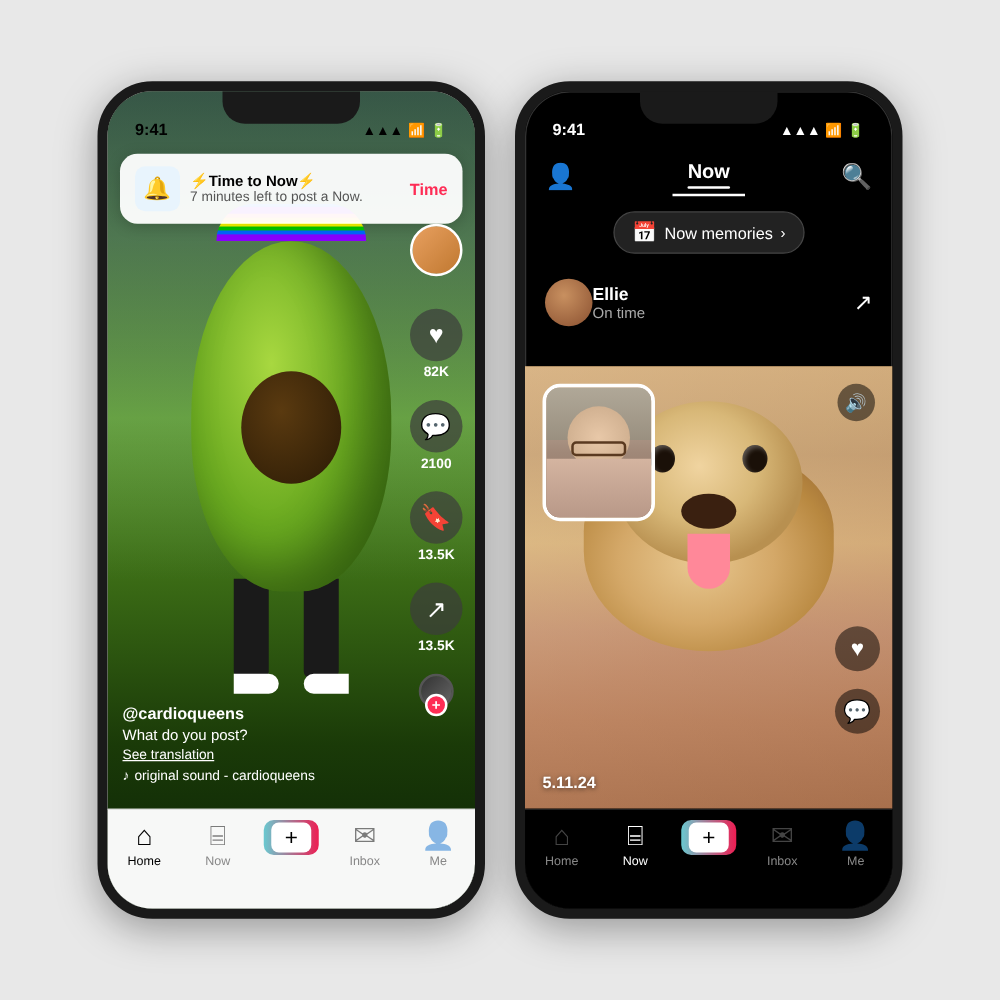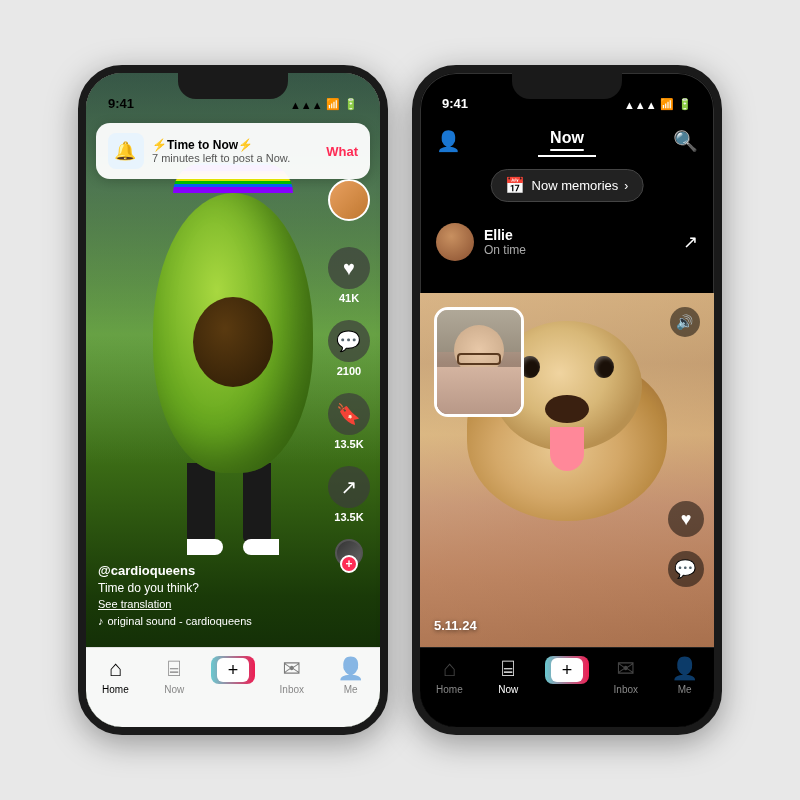--- a/index.html
+++ b/index.html
@@ -359,21 +359,21 @@
       bottom: 80px;
     }
     .friend-header {
       display: flex;
       align-items: center;
       justify-content: space-between;
       padding: 10px 16px;
       z-index: 20;
       position: relative;
     }
-    .friend-info { display: flex; align-items: center; gap: 10px; }
+    .friend-info { display: flex; align-items: center; }
     .friend-avatar {
       width: 38px;
       height: 38px;
       border-radius: 50%;
       background: linear-gradient(135deg, #c8a060, #a06030);
       overflow: hidden;
       flex-shrink: 0;
     }
     .friend-name { color: #fff; font-size: 14px; font-weight: 700; }
     .friend-status { color: #aaa; font-size: 12px; }
@@ -531,33 +531,33 @@
 
     <div style="position:absolute;top:0;left:0;right:0;height:60%;background:linear-gradient(180deg, #4a6a8a 0%, #5a7a9a 30%, transparent 100%);opacity:0.4;z-index:0;"></div>
   </div>
 
   <div class="notification-banner">
     <div class="notif-icon">🔔</div>
     <div class="notif-text">
       <div class="notif-title">⚡Time to Now⚡</div>
       <div class="notif-sub">7 minutes left to post a Now.</div>
     </div>
-    <div class="notif-post-btn">What</div>
+    <div class="notif-post-btn">Time</div>
   </div>
 
   <div class="action-buttons">
 
     <div class="action-btn">
       <div class="action-avatar" style="background:linear-gradient(135deg,#e8a060,#c07830);"></div>
       <div class="action-avatar-plus">+</div>
     </div>
 
     <div class="action-btn" style="margin-top:10px;">
       <div class="action-icon-circle">♥</div>
-      <span class="action-count">41K</span>
+      <span class="action-count">82K</span>
     </div>
 
     <div class="action-btn">
       <div class="action-icon-circle">💬</div>
       <span class="action-count">2100</span>
     </div>
 
     <div class="action-btn">
       <div class="action-icon-circle">🔖</div>
       <span class="action-count">13.5K</span>
@@ -568,21 +568,21 @@
       <span class="action-count">13.5K</span>
     </div>
 
     <div class="action-btn">
       <div class="sound-disc"></div>
     </div>
   </div>
 
   <div class="video-info">
     <div class="video-username">@cardioqueens</div>
-    <div class="video-desc">Time do you think?</div>
+    <div class="video-desc">What do you post?</div>
     <div class="video-translation">See translation</div>
     <div class="video-sound">
       <span>♪</span>
       <span>original sound - cardioqueens</span>
     </div>
   </div>
 
   <div class="bottom-nav bottom-nav-light">
     <div class="nav-item">
       <span class="nav-icon">⌂</span>

